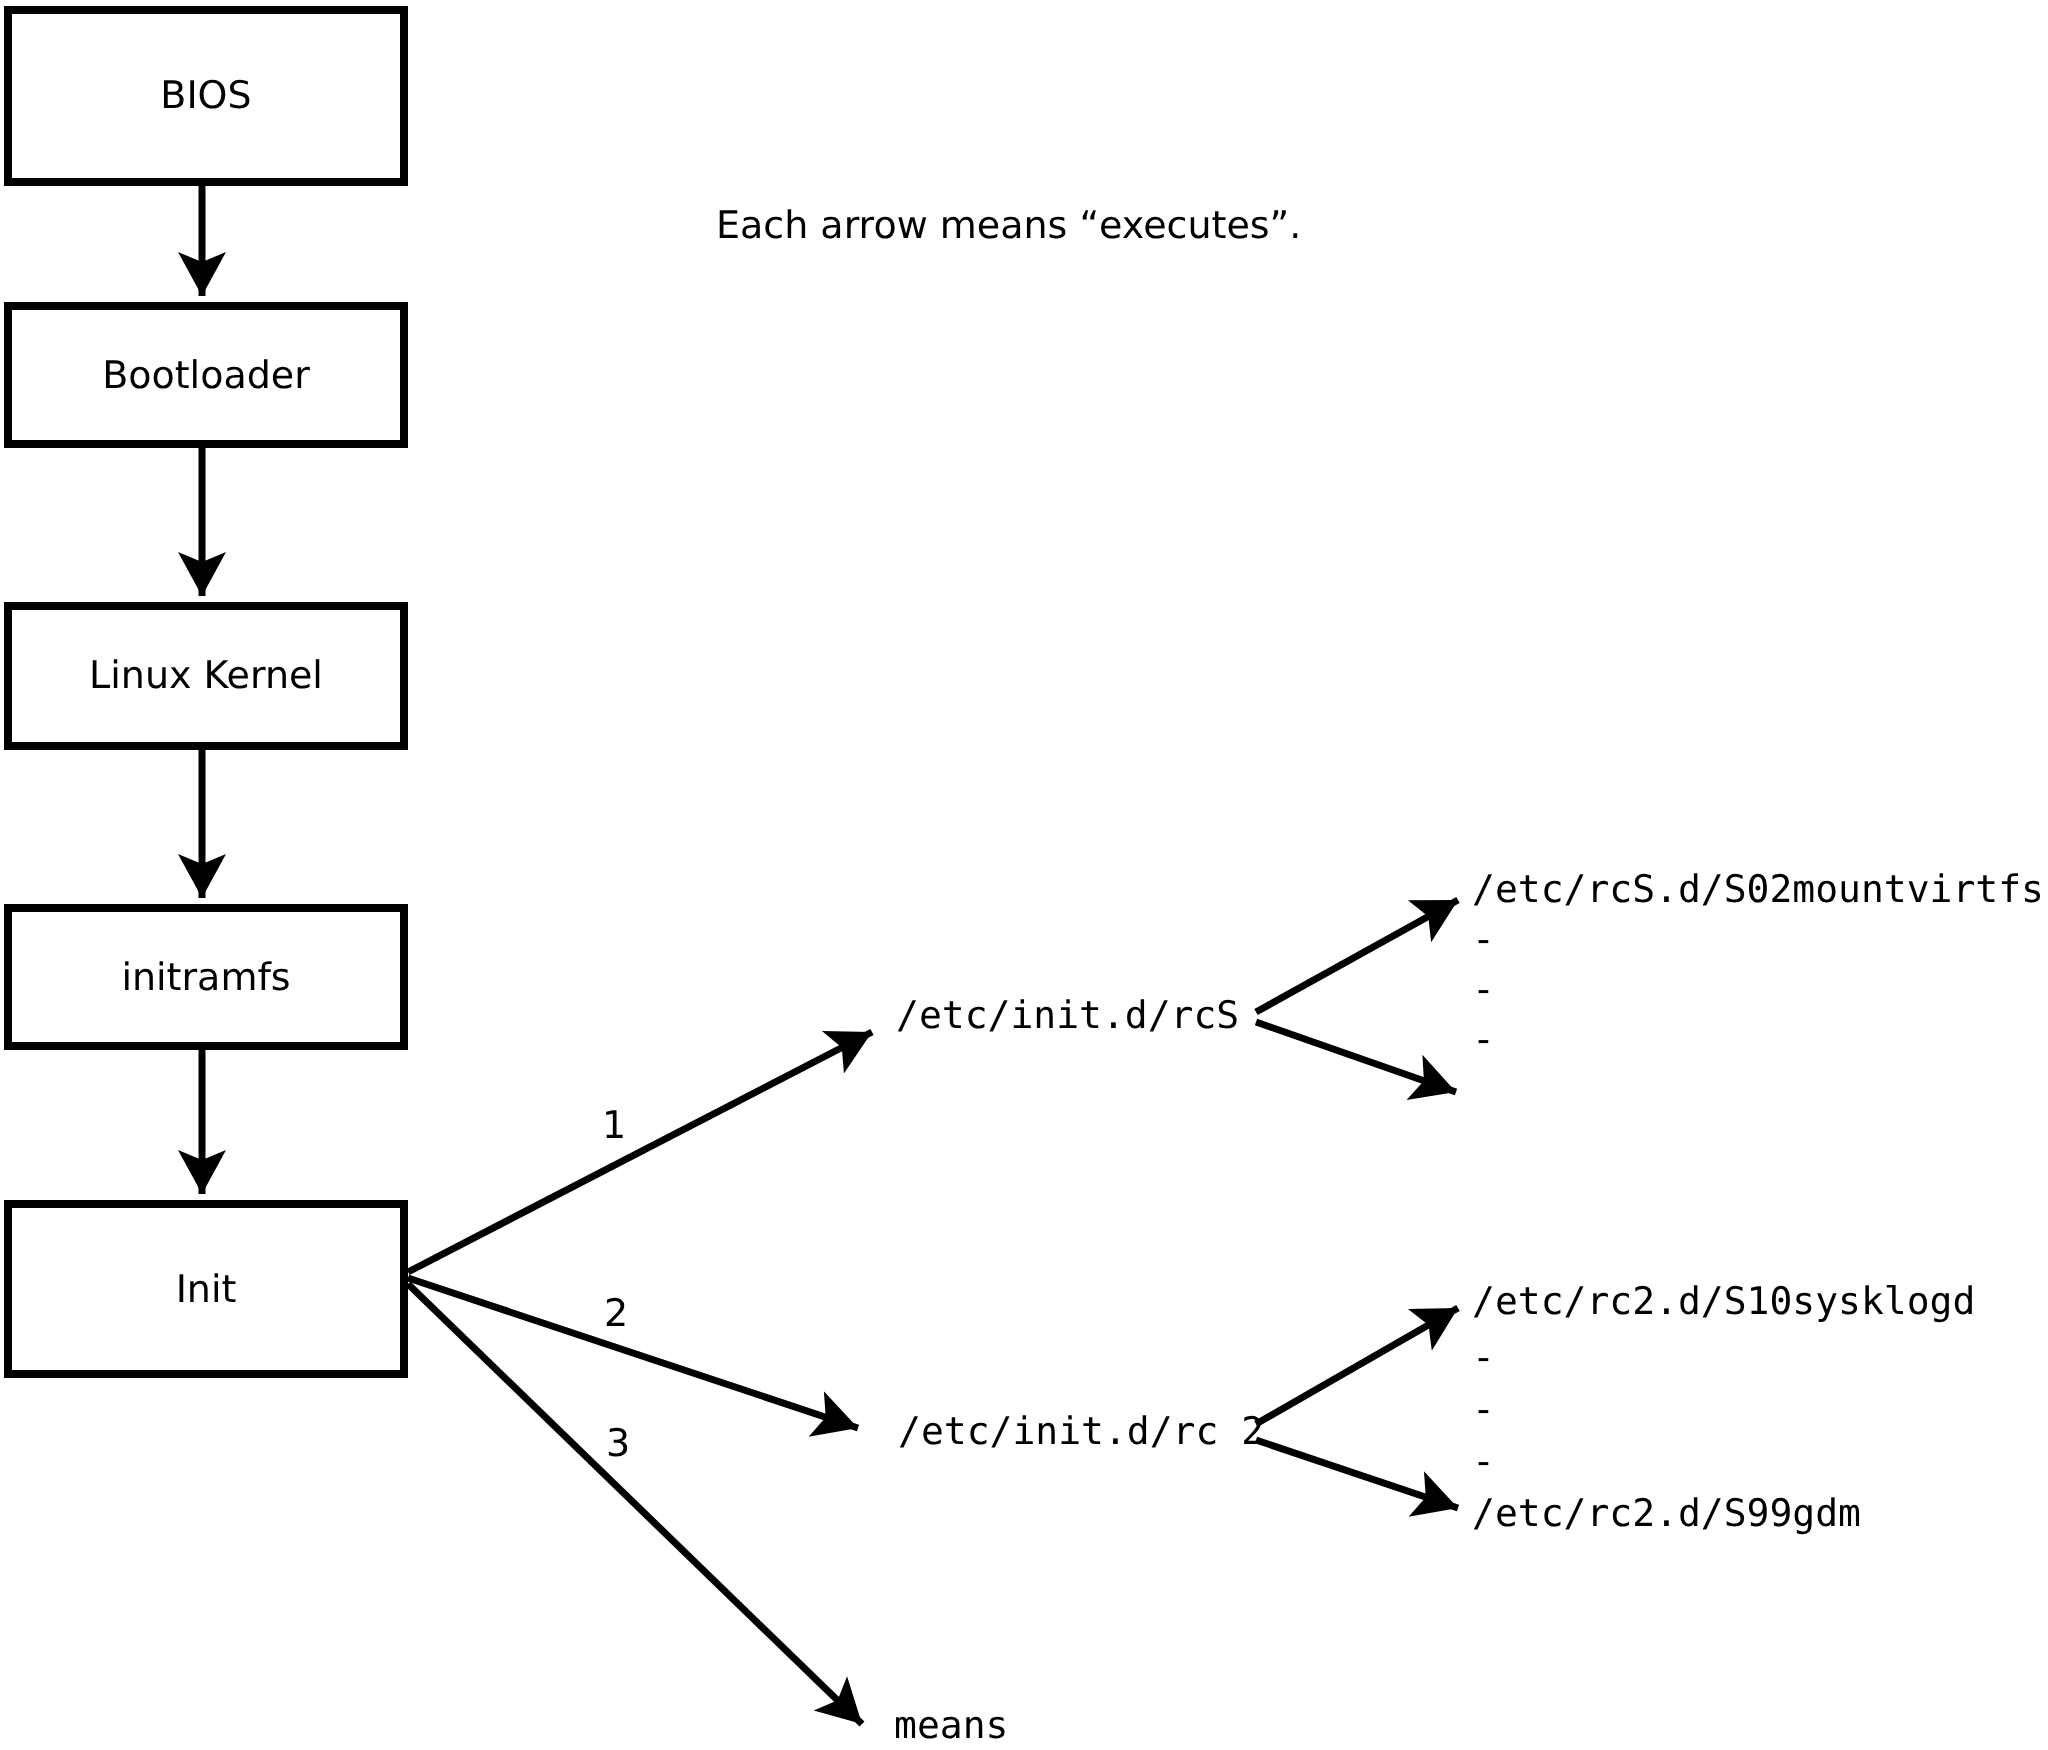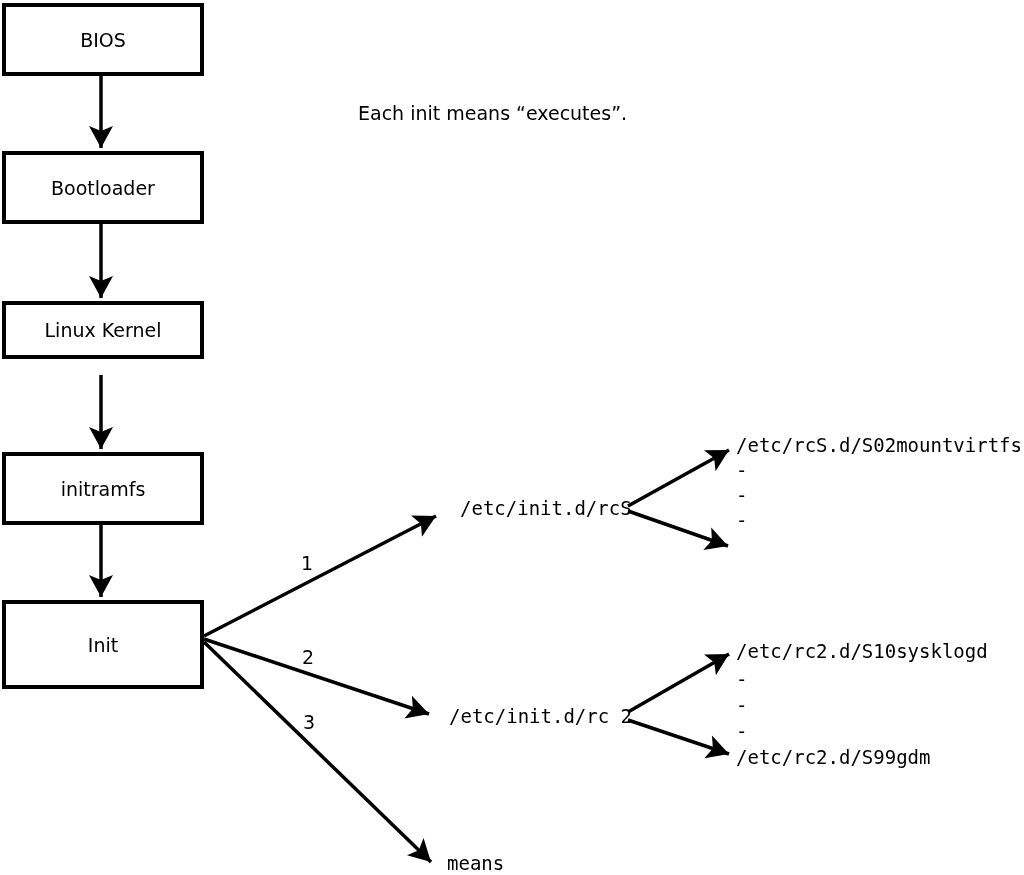--- a/index.html
+++ b/index.html
@@ -32,23 +32,23 @@
     left: 2px;
     width: 202px;
     box-sizing: border-box;
     border: 4px solid #000000;
     background: #ffffff;
     display: flex;
     align-items: center;
     justify-content: center;
     font-size: 19px;
   }
-  .node-bios       { top: 3px;   height: 73px; }
+  .node-bios       { top: 3px;   height: 90px; }
   .node-bootloader { top: 151px; height: 73px; }
-  .node-kernel     { top: 301px; height: 58px; }
+  .node-kernel     { top: 301px; height: 74px; }
   .node-initramfs  { top: 452px; height: 73px; }
   .node-init       { top: 600px; height: 89px; }
 
   .note {
     position: absolute;
     left: 358px;
     top: 102px;
     font-size: 19px;
     white-space: pre;
   }
@@ -61,21 +61,21 @@
   .num-2 { left: 302px; top: 648px; }
   .num-3 { left: 303px; top: 713px; }
 
   .mono {
     position: absolute;
     font-family: "DejaVu Sans Mono", monospace;
     font-size: 19px;
     line-height: 24px;
     white-space: pre;
   }
-  .t-rcs   { left: 448px; top: 496px; margin-left: 12px; }
+  .t-rcs   { left: 448px; top: 496px; }
   .t-rc2   { left: 449px; top: 704px; }
   .t-getty { left: 447px; top: 851px; }
 
   .rcs-c0 { left: 736px; top: 433px; }
   .rcs-c1 { left: 736px; top: 458px; }
   .rcs-c2 { left: 736px; top: 483px; }
   .rcs-c3 { left: 736px; top: 508px; }
   .rcs-c4 { left: 736px; top: 534px; }
 
   .rc2-c0 { left: 736px; top: 639px; text-align: center; }
@@ -121,21 +121,21 @@
   <div class="node node-kernel">
     <span>Linux Kernel</span>
   </div>
   <div class="node node-initramfs">
     <span>initramfs</span>
   </div>
   <div class="node node-init">
     <span>Init</span>
   </div>
 
-  <div class="note">Each init means “executes”.</div>
+  <div class="note">Each arrow means “executes”.</div>
 
   <div class="numlabel num-1">1</div>
   <div class="numlabel num-2">2</div>
   <div class="numlabel num-3">3</div>
 
   <div class="mono t-rcs">/etc/init.d/rcS</div>
   <div class="mono t-rc2">/etc/init.d/rc 2</div>
   <div class="mono t-getty">means</div>
 
   <div class="mono rcs-c0">/etc/rcS.d/S02mountvirtfs</div>

